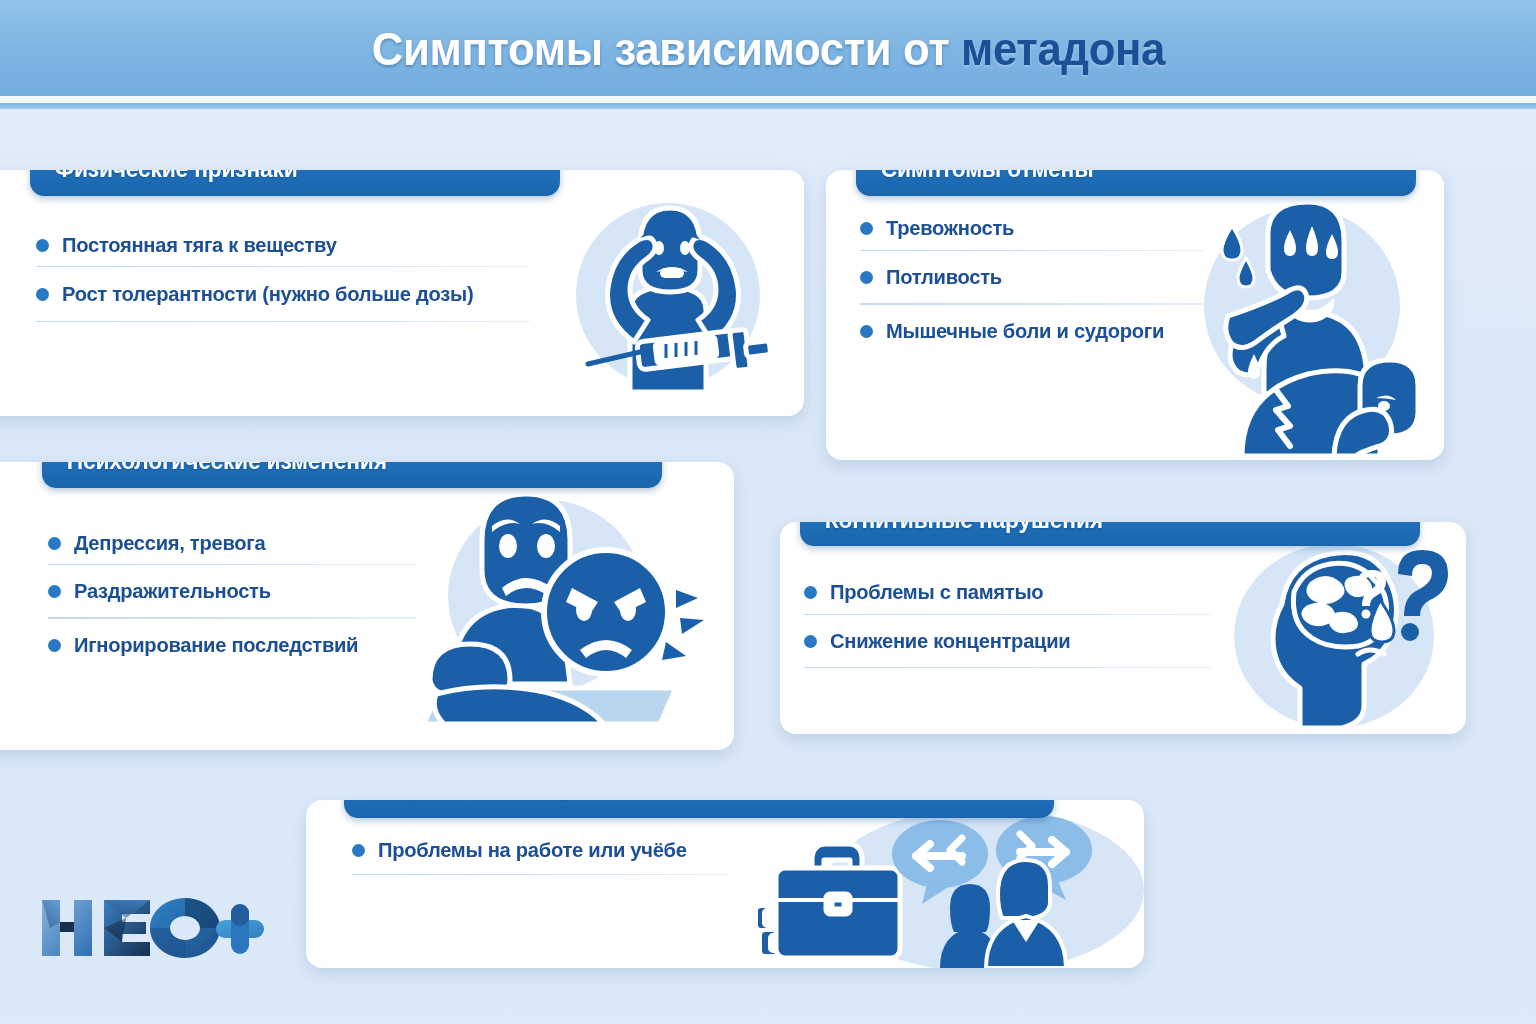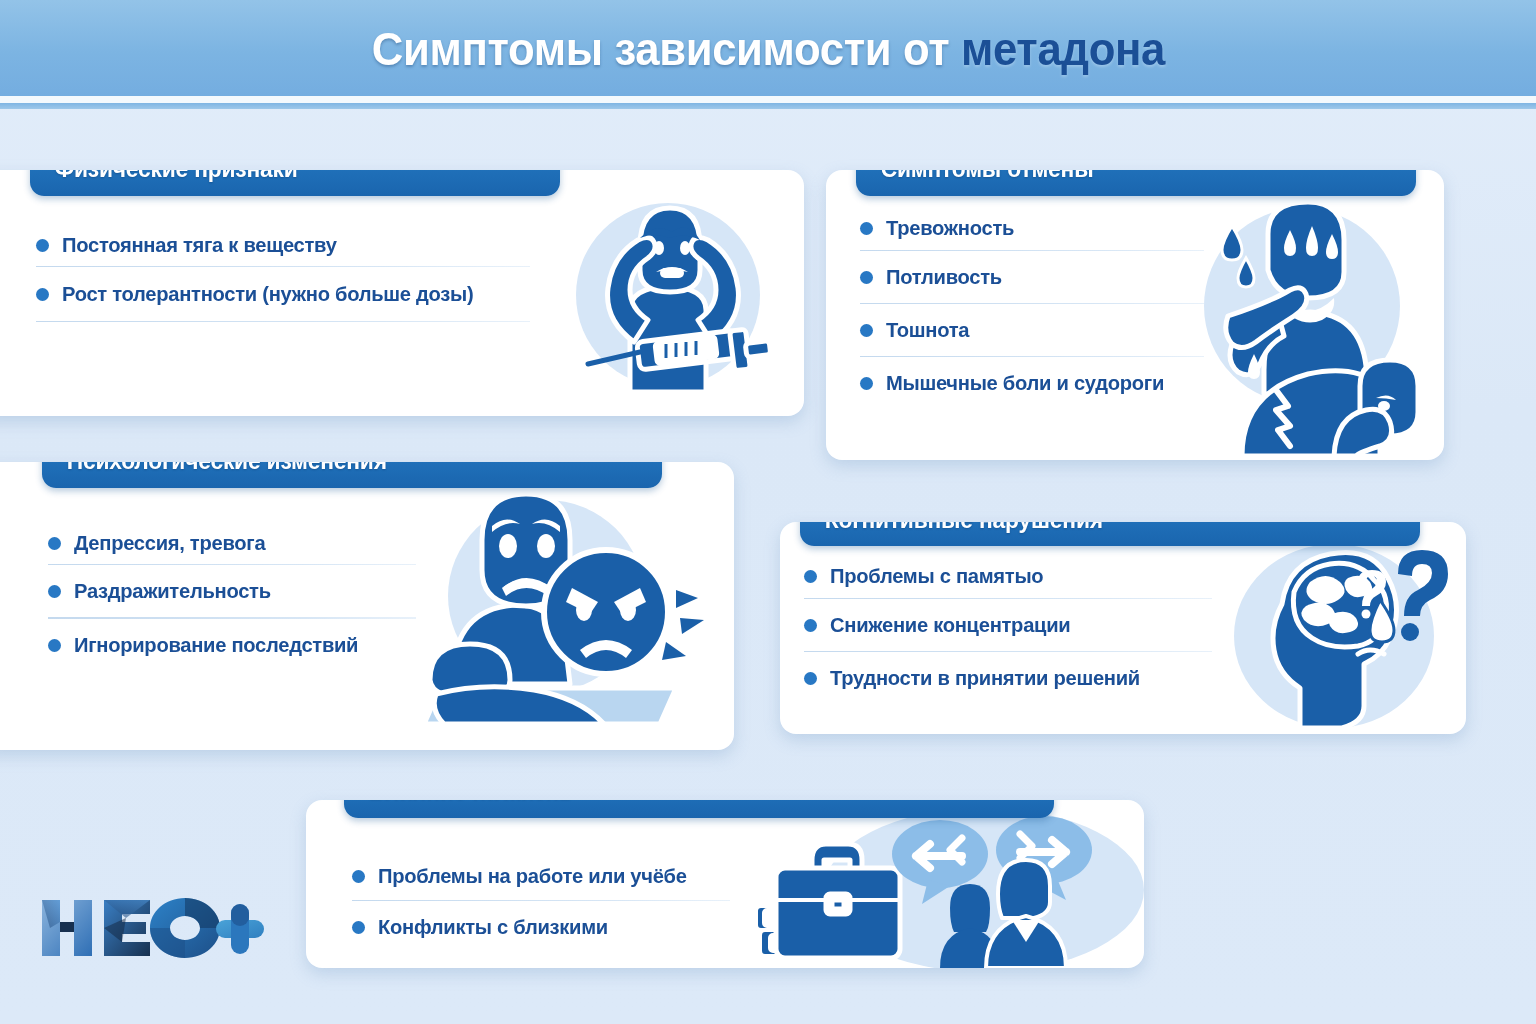--- a/index.html
+++ b/index.html
@@ -72,25 +72,25 @@
   #card-withdrawal {left:826px; top:170px;  width:618px; height:290px;}
   #badge-withdrawal{left:30px;  top:-28px;  width:560px; height:54px;}
   #list-withdrawal {left:34px;  top:36px;   width:370px;}
 
   #card-psych      {left:-26px; top:462px;  width:760px; height:288px;}
   #badge-psych     {left:68px;  top:-28px;  width:620px; height:54px;}
   #list-psych      {left:74px;  top:60px;   width:390px;}
 
   #card-cognitive  {left:780px; top:522px;  width:686px; height:212px;}
   #badge-cognitive {left:20px;  top:-28px;  width:620px; height:52px;}
-  #list-cognitive  {left:24px;  top:32px;   width:430px;}
+  #list-cognitive  {left:24px;  top:48px;   width:430px;}
 
   #card-life       {left:306px; top:800px;  width:838px; height:168px;}
   #badge-life      {left:38px;  top:-36px;  width:710px; height:54px;}
-  #list-life       {left:46px;  top:52px;   width:390px;}
+  #list-life       {left:46px;  top:26px;   width:390px;}
 </style>
 </head>
 <body>
 
 <div class="header">
   <div class="header-title"><span>Симптомы зависимости от </span><span class="accent">метадона</span></div>
 </div>
 <div class="header-rule-white"></div>
 <div class="header-rule-blue"></div>
 
@@ -167,24 +167,20 @@
       <div class="li" style="height:44px">
         <span class="li-dot"></span>
         <span class="li-text">Тревожность</span>
       </div>
       <div class="divider" style="width:344px"></div>
       <div class="li" style="height:52px">
         <span class="li-dot"></span>
         <span class="li-text">Потливость</span>
       </div>
       <div class="divider" style="width:344px"></div>
-      <div class="li" style="height:52px">
-        <span class="li-dot"></span>
-        <span class="li-text">Тошнота</span>
-      </div>
       <div class="divider" style="width:344px"></div>
       <div class="li" style="height:52px">
         <span class="li-dot"></span>
         <span class="li-text">Мышечные боли и судороги</span>
       </div>
     </div>
 
     <div class="icon-wrap" style="left:358px;top:24px;width:250px;height:262px;">
       <svg viewBox="0 0 250 262" width="250" height="262">
         <ellipse cx="118" cy="112" rx="98" ry="98" fill="#d6e6f7"></ellipse>
@@ -313,24 +309,20 @@
       <div class="li" style="height:44px">
         <span class="li-dot"></span>
         <span class="li-text">Проблемы с памятыо</span>
       </div>
       <div class="divider" style="width:408px"></div>
       <div class="li" style="height:52px">
         <span class="li-dot"></span>
         <span class="li-text">Снижение концентрации</span>
       </div>
       <div class="divider" style="width:408px"></div>
-      <div class="li" style="height:52px">
-        <span class="li-dot"></span>
-        <span class="li-text">Трудности в принятии решений</span>
-      </div>
     </div>
 
     <div class="icon-wrap" style="left:442px;top:16px;width:230px;height:196px;">
       <svg viewBox="0 0 230 196" width="230" height="196">
         <ellipse cx="112" cy="98" rx="100" ry="92" fill="#d6e6f7"></ellipse>
 
         <path d="M60 66 Q66 24 108 16 Q150 8 166 40 Q182 70 168 100 Q160 118 142 126
                  L142 168 Q142 184 120 190 L78 190 L78 150 Q56 136 52 112 Q48 88 60 66 Z" fill="#1a5fa8" stroke="#ffffff" stroke-width="5" stroke-linejoin="round"></path>
 
         <path d="M72 54 Q82 30 108 26 Q136 22 152 42 Q170 58 162 84 Q156 104 136 108 Q108 112 90 100 Q68 86 72 54 Z" fill="#1a5fa8" stroke="#ffffff" stroke-width="5"></path>
@@ -367,24 +359,20 @@
     <div class="badge" id="badge-life">
       <span class="badge-label">Влияние на жизнь</span>
     </div>
 
     <div class="list" id="list-life">
       <div class="li" style="height:48px">
         <span class="li-dot"></span>
         <span class="li-text">Проблемы на работе или учёбе</span>
       </div>
       <div class="divider" style="width:378px"></div>
-      <div class="li" style="height:52px">
-        <span class="li-dot"></span>
-        <span class="li-text">Конфликты с близкими</span>
-      </div>
     </div>
 
     <div class="icon-wrap" style="left:448px;top:2px;width:392px;height:166px;">
       <svg viewBox="0 0 392 166" width="392" height="166">
         <ellipse cx="230" cy="88" rx="160" ry="82" fill="#d6e6f7"></ellipse>
 
         <g stroke="#ffffff" stroke-width="4" stroke-linejoin="round">
           <rect x="2" y="104" width="92" height="24" rx="5" fill="#1a5fa8"></rect>
           <rect x="10" y="108" width="26" height="16" rx="3" fill="#ffffff"></rect>
           <rect x="6" y="128" width="100" height="26" rx="5" fill="#1a5fa8"></rect>

